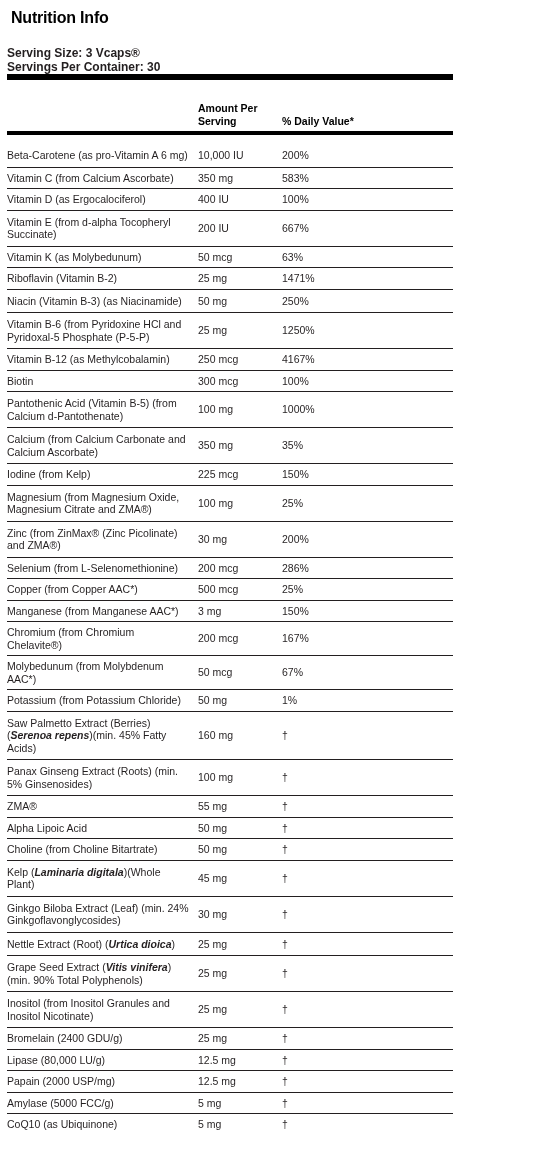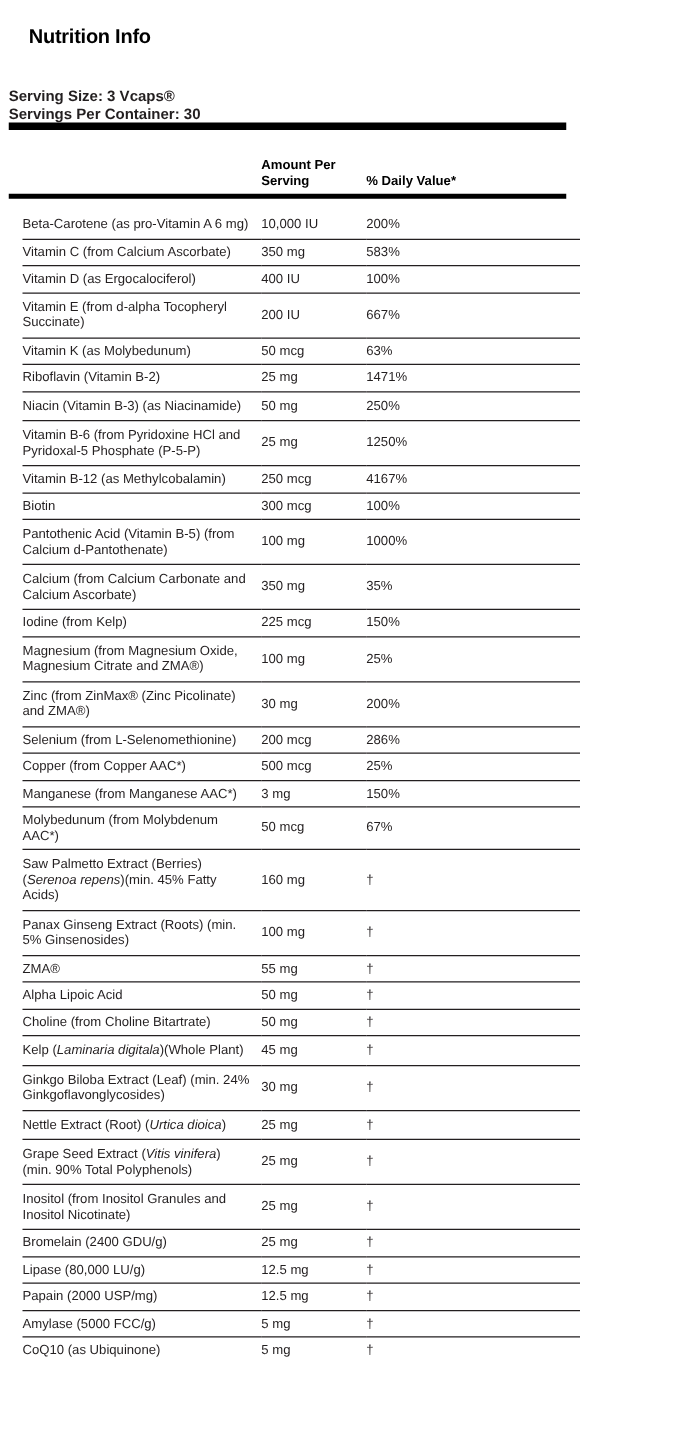--- a/index.html
+++ b/index.html
@@ -19,38 +19,38 @@
     padding: 0;
     position: relative;
   }
 
   
   .title {
     font-size: 16px;
     font-weight: bold;
     color: #000000;
     letter-spacing: -0.2px;
-    margin: 16px;
+    margin: 4px;
     padding: 5px 0 0 7px;
     line-height: 18px;
   }
 
   
   .serving-block {
     padding: 16px 0 0 7px;
     font-size: 12px;
     font-weight: bold;
     line-height: 13.5px;
     color: #231f20;
   }
   .serving-line { white-space: nowrap; }
 
   
   .facts {
-    margin: 9px 0 0 18px;
+    margin: 9px 0 0 7px;
     width: 446px;
     border-collapse: collapse;
     table-layout: fixed;
     font-size: 10.5px;
     line-height: 12.5px;
   }
   .facts col.c-name  { width: 191px; }
   .facts col.c-amt   { width: 84px; }
   .facts col.c-dv    { width: 171px; }
 
@@ -88,21 +88,21 @@
   .facts tbody td {
     vertical-align: middle;
     padding: 4px 6px 4px 0;
     color: #231f20;
   }
   .facts tbody td.c-nm  { padding-right: 8px; }
   .facts tbody td.c-am  { white-space: nowrap; }
   .facts tbody td.c-dvv { white-space: nowrap; }
   .facts tbody tr.two-line td { padding-top: 5px; padding-bottom: 5px; }
 
-  em { font-style: italic; }
+  em { font-style: italic; font-weight: bold; }
 </style>
 </head>
 <body>
 
 <div class="page">
 
   <h1 class="title">Nutrition Info</h1>
 
   <div class="serving-block">
     <div class="serving-line">Serving Size: 3 Vcaps®</div>
@@ -222,24 +222,34 @@
           <td class="c-nm">Copper (from Copper AAC*)</td>
           <td class="c-am">500 mcg</td>
           <td class="c-dvv">25%</td>
         </tr>
         <tr>
           <td class="c-nm">Manganese (from Manganese AAC*)</td>
           <td class="c-am">3 mg</td>
           <td class="c-dvv">150%</td>
         </tr>
         <tr>
+          <td class="c-nm">Chromium (from Chromium Chelavite®)</td>
+          <td class="c-am">200 mcg</td>
+          <td class="c-dvv">167%</td>
+        </tr>
+        <tr>
           <td class="c-nm">Molybedunum (from Molybdenum AAC*)</td>
           <td class="c-am">50 mcg</td>
           <td class="c-dvv">67%</td>
         </tr>
+        <tr>
+          <td class="c-nm">Potassium (from Potassium Chloride)</td>
+          <td class="c-am">50 mg</td>
+          <td class="c-dvv">1%</td>
+        </tr>
         <tr class="two-line">
           <td class="c-nm">Saw Palmetto Extract (Berries)(<em>Serenoa repens</em>)(min. 45% Fatty Acids)</td>
           <td class="c-am">160 mg</td>
           <td class="c-dvv">†</td>
         </tr>
         <tr class="two-line">
           <td class="c-nm">Panax Ginseng Extract (Roots) (min. 5% Ginsenosides)</td>
           <td class="c-am">100 mg</td>
           <td class="c-dvv">†</td>
         </tr>

